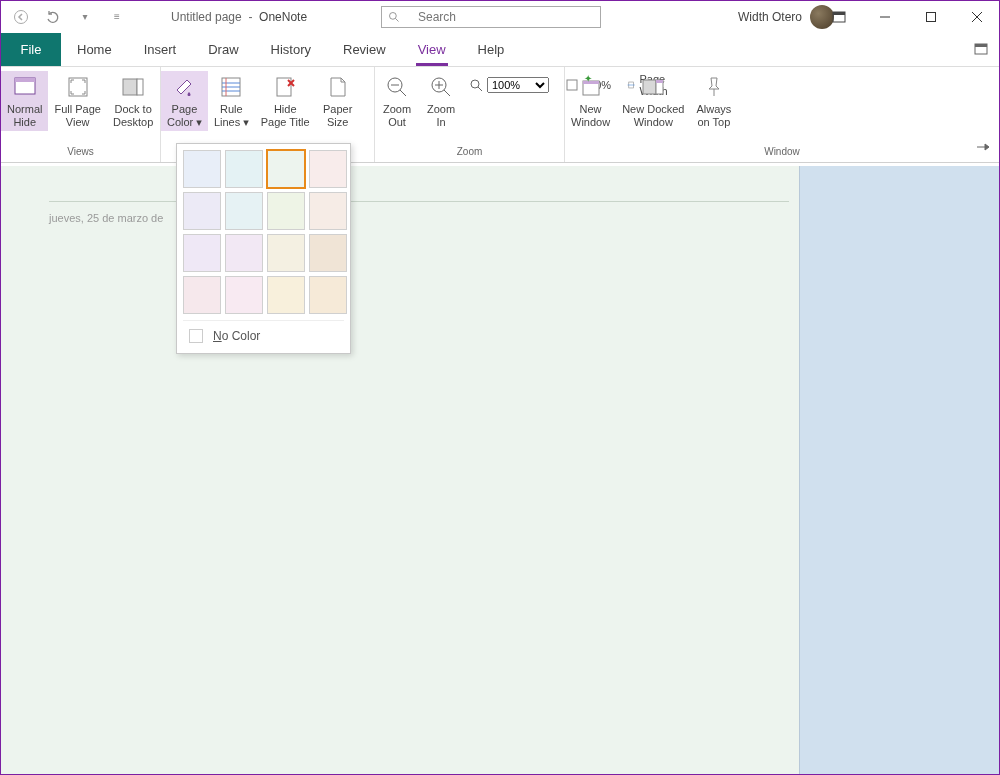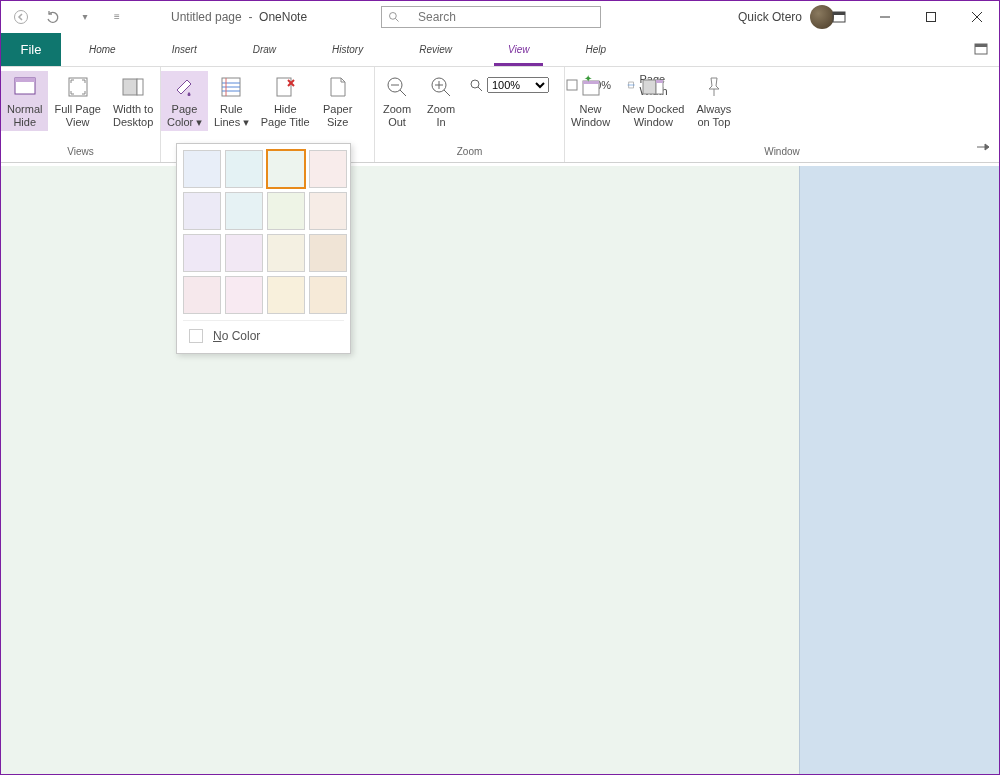--- a/index.html
+++ b/index.html
@@ -15,21 +15,21 @@
 .titlebar .search svg { width: 12px; height: 12px; color: #666; }
 .titlebar .search input { border: none; outline: none; font-size: 12px; flex: 1; color: #666; }
 .titlebar .user { position: absolute; right: 165px; display: flex; align-items: center; gap: 8px; font-size: 12px; color: #444; }
 .titlebar .avatar { width: 24px; height: 24px; border-radius: 50%; background: radial-gradient(circle at 35% 35%, #8a7a5f, #4a3b28); }
 .titlebar .winicons { position: absolute; right: 8px; display: flex; gap: 18px; align-items: center; }
 .titlebar .winicons .wbtn { width: 28px; height: 28px; display: flex; align-items: center; justify-content: center; color: #333; cursor: pointer; }
 
 
 .tabs { height: 34px; display: flex; align-items: stretch; border-bottom: 1px solid #ddd; position: relative; }
 .tabs .filetab { background: #0f766e; color: #fff; width: 60px; display: flex; align-items: center; justify-content: center; font-size: 13px; }
-.tabs .tab { padding: 0 28px; display: flex; align-items: center; font-size: 10px; color: #444; cursor: pointer; position: relative; font-style: italic; }
+.tabs .tab { padding: 0 16px; display: flex; align-items: center; font-size: 13px; color: #444; cursor: pointer; position: relative; }
 .tabs .tab.active { color: #7b2f9e; }
 .tabs .tab.active::after { content: ""; position: absolute; left: 14px; right: 14px; bottom: 0; height: 3px; background: #7b2f9e; }
 .tabs .collapse { position: absolute; right: 10px; top: 8px; color: #444; cursor: pointer; }
 
 
 .ribbon { display: flex; border-bottom: 1px solid #d0d0d0; background: #fff; position: relative; height: 96px; }
 .rgroup { border-right: 1px solid #e0e0e0; display: flex; flex-direction: column; justify-content: space-between; padding: 4px 0 1px; position: relative; }
 .rgroup .controls { display: flex; align-items: flex-start; height: 72px; }
 .rgroup .grplabel { font-size: 10px; color: #666; text-align: center; height: 15px; }
 .rbtn { display: flex; flex-direction: column; align-items: center; justify-content: flex-start; padding: 2px 6px; cursor: pointer; font-size: 11px; color: #444; line-height: 13px; text-align: center; min-width: 44px; }
@@ -82,21 +82,21 @@
     <span class="app">OneNote</span>
   </div>
   <div class="search">
     <svg viewBox="0 0 16 16">
         <circle cx="6.5" cy="6.5" r="4.5" fill="none" stroke="#777"></circle>
         <line x1="10" y1="10" x2="14" y2="14" stroke="#777"></line>
       </svg>
     <input placeholder="Search" style="">
   </div>
   <div class="user">
-    <span>Quick Otero</span>
+    <span>Width Otero</span>
     <div class="avatar"></div>
   </div>
   <div class="winicons">
     <div class="wbtn">
         <svg width="14" height="14" viewBox="0 0 14 14">
           <rect x="1" y="2" width="12" height="10" fill="none" stroke="#444"></rect>
           <rect x="1" y="2" width="12" height="3" fill="#444"></rect>
         </svg>
       </div>
     <div class="wbtn">
@@ -159,21 +159,21 @@
         <span style="white-space:pre-line">Full Page
 View</span>
       </div>
       <div class="rbtn">
         <div class="ricon">
             <svg width="26" height="26" viewBox="0 0 26 26">
               <rect x="3" y="5" width="14" height="16" fill="#d8d8d8" stroke="#888"></rect>
               <rect x="17" y="5" width="6" height="16" fill="#fff" stroke="#888"></rect>
             </svg>
           </div>
-        <span style="white-space:pre-line">Width to
+        <span style="white-space:pre-line">Dock to
 Desktop</span>
       </div>
     </div>
     <div class="grplabel">Views</div>
   </div>
 
   <div class="rgroup" style="width:214px">
     <div class="controls">
       <div class="rbtn open">
         <div class="ricon">
@@ -313,20 +313,21 @@
   </div>
 
   <div class="pin">
     <svg width="16" height="14" viewBox="0 0 16 14">
         <path d="M2 7 L10 7 M10 4 L10 10 L14 7 Z" fill="#666" stroke="#666"></path>
       </svg>
   </div>
 </div>
 
 <div class="canvas">
+  <div class="datestamp">jueves, 25 de marzo de</div>
   <div class="sidepane"></div>
 </div>
 
 <div class="picker">
   <div class="grid" id="color-grid">
       <div class="sw" style="background: rgb(232, 238, 248);"></div>
       <div class="sw" style="background: rgb(228, 242, 244);"></div>
       <div class="sw sel" style="background: rgb(237, 244, 238);"></div>
       <div class="sw" style="background: rgb(248, 236, 235);"></div>
       <div class="sw" style="background: rgb(236, 234, 246);"></div>

